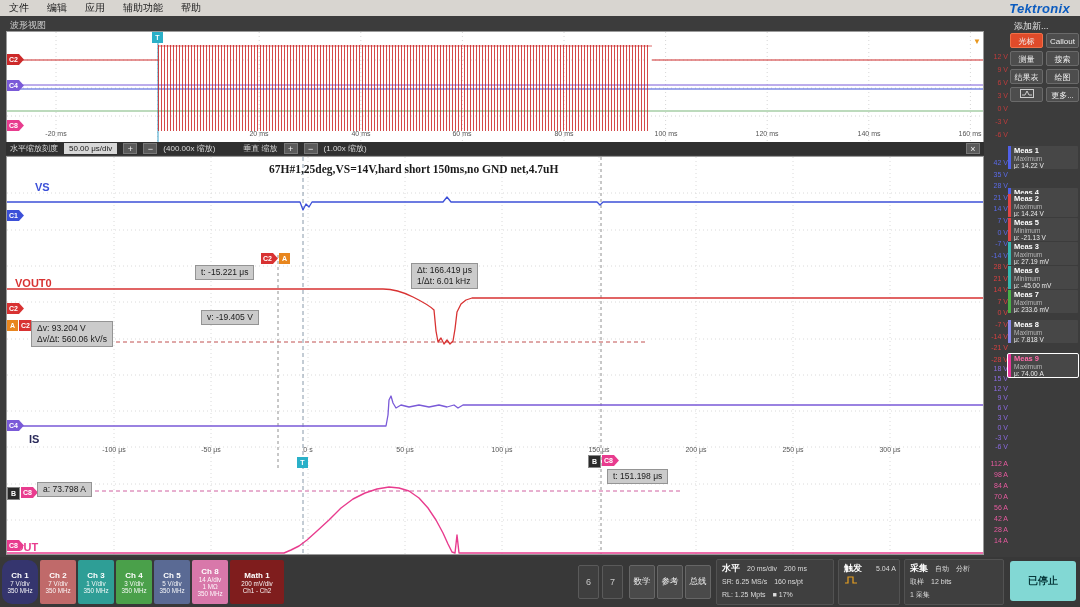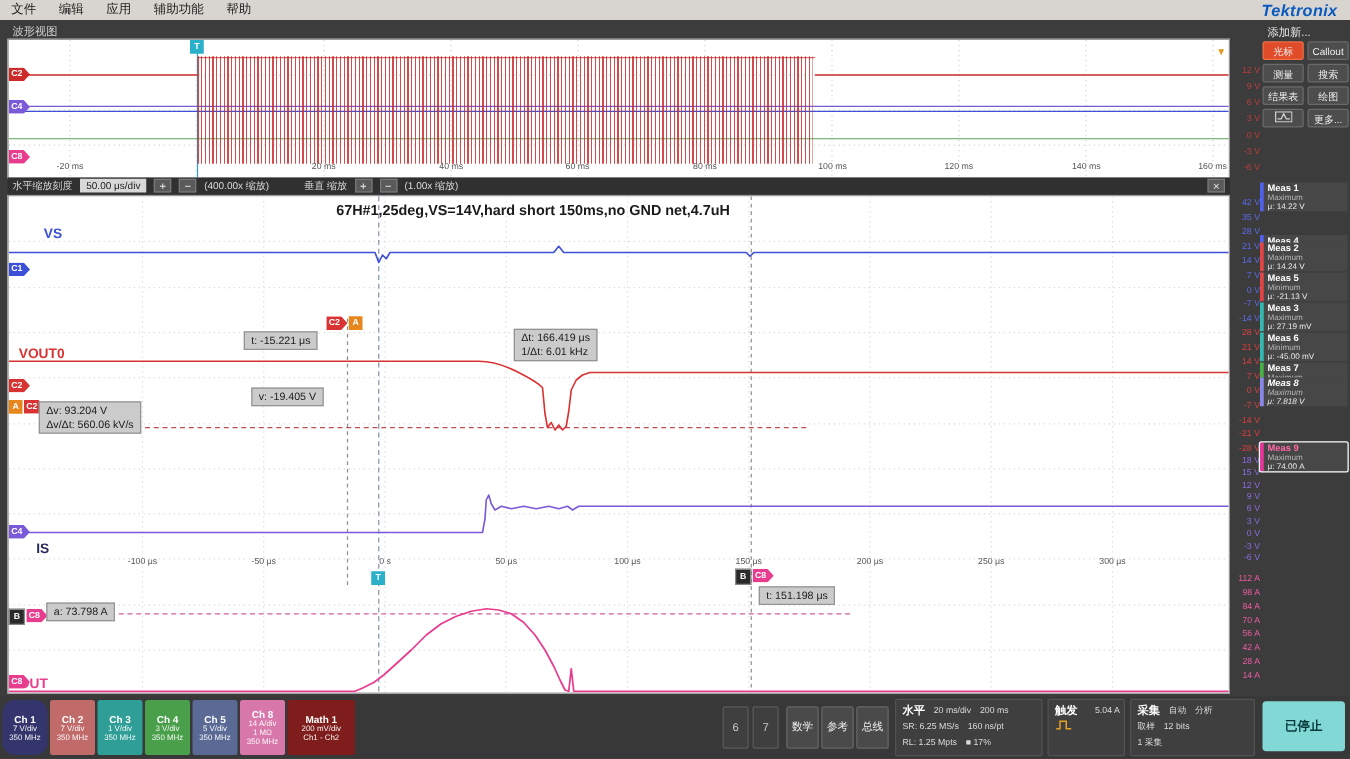--- a/index.html
+++ b/index.html
@@ -164,21 +164,21 @@
 
       <path d="M0,45L293,45L296,53L299,47L302,50L305,45L436,45L440,40L444,45L590,45L593,48L596,45L976,45" stroke="#3c50d8" stroke-width="1.3" fill="none" stroke-linejoin="round"></path>
 
       <path d="M0,132L376,132C386,132 396,135 406,140C416,145 423,149 427,153L429,174L431,185L434,181L437,187L440,183L443,187L446,184L448,172L450,155L454,147L459,143L465,141L976,141" stroke="#d83232" stroke-width="1.3" fill="none" stroke-linejoin="round"></path>
 
       <path d="M0,269L379,269L381,258L382,243L384,239L386,246L389,251L394,248L402,250L412,248L422,250L432,248L440,250L447,248L451,251L456,248L976,248" stroke="#7a5ad8" stroke-width="1.3" fill="none" stroke-linejoin="round"></path>
 
       <path d="M0,396L277,396L284,393L292,389L300,383L310,374L322,363L334,351L346,342L358,336L370,332L382,330L392,331L402,334L412,341L421,351L429,363L436,376L441,387L445,395L448,396L450,378L452,396L976,396" stroke="#e83c8e" stroke-width="1.4" fill="none" stroke-linejoin="round"></path>
     </svg>
 
-    <div class="chan-label" style="left:262px;top:6px;color:#1a1a1a;font-size:11.5px;">67H#1,25deg,VS=14V,hard short 150ms,no GND net,4.7uH</div>
+    <div class="chan-label" style="left:262px;top:6px;color:#1a1a1a;font-size:11.5px;font-family:Liberation Serif, serif;">67H#1,25deg,VS=14V,hard short 150ms,no GND net,4.7uH</div>
 
     <div class="chan-label" style="left:28px;top:24px;color:#3c50d8;">VS</div>
     <div class="chan-label" style="left:8px;top:120px;color:#d83232;">VOUT0</div>
     <div class="chan-label" style="left:22px;top:276px;color:#2a2a5a;">IS</div>
     <div class="chan-label" style="left:8px;top:384px;color:#e83c8e;">OUT</div>
 
     <div class="flag" style="left:0;top:53px;background:#3c50d8;">C1</div>
     <div class="flag" style="left:0;top:146px;background:#d83232;">C2</div>
     <div class="pair" style="left:0;top:163px;">
       <span class="cbox" style="background:#e8861e;">A</span>
@@ -334,21 +334,21 @@
       </div>
   </div>
   <div class="meas" style="top:290px;">
     <div class="stripe" style="background: rgb(72, 176, 72);"></div>
     <div class="meas-body">
         <div class="meas-id">Meas 7</div>
         <div class="meas-stat">Maximum</div>
         <div class="meas-val">μ: 233.6 mV</div>
       </div>
   </div>
-  <div class="meas" style="top:302px;font-style:italic;">
+  <div class="meas" style="top:320px;">
     <div class="stripe" style="background: rgb(136, 136, 232);"></div>
     <div class="meas-body">
         <div class="meas-id">Meas 8</div>
         <div class="meas-stat">Maximum</div>
         <div class="meas-val">μ: 7.818 V</div>
       </div>
   </div>
   <div class="meas selected" style="top:338px;margin-top:16px;">
     <div class="stripe" style="background: rgb(232, 53, 154);"></div>
     <div class="meas-body">

